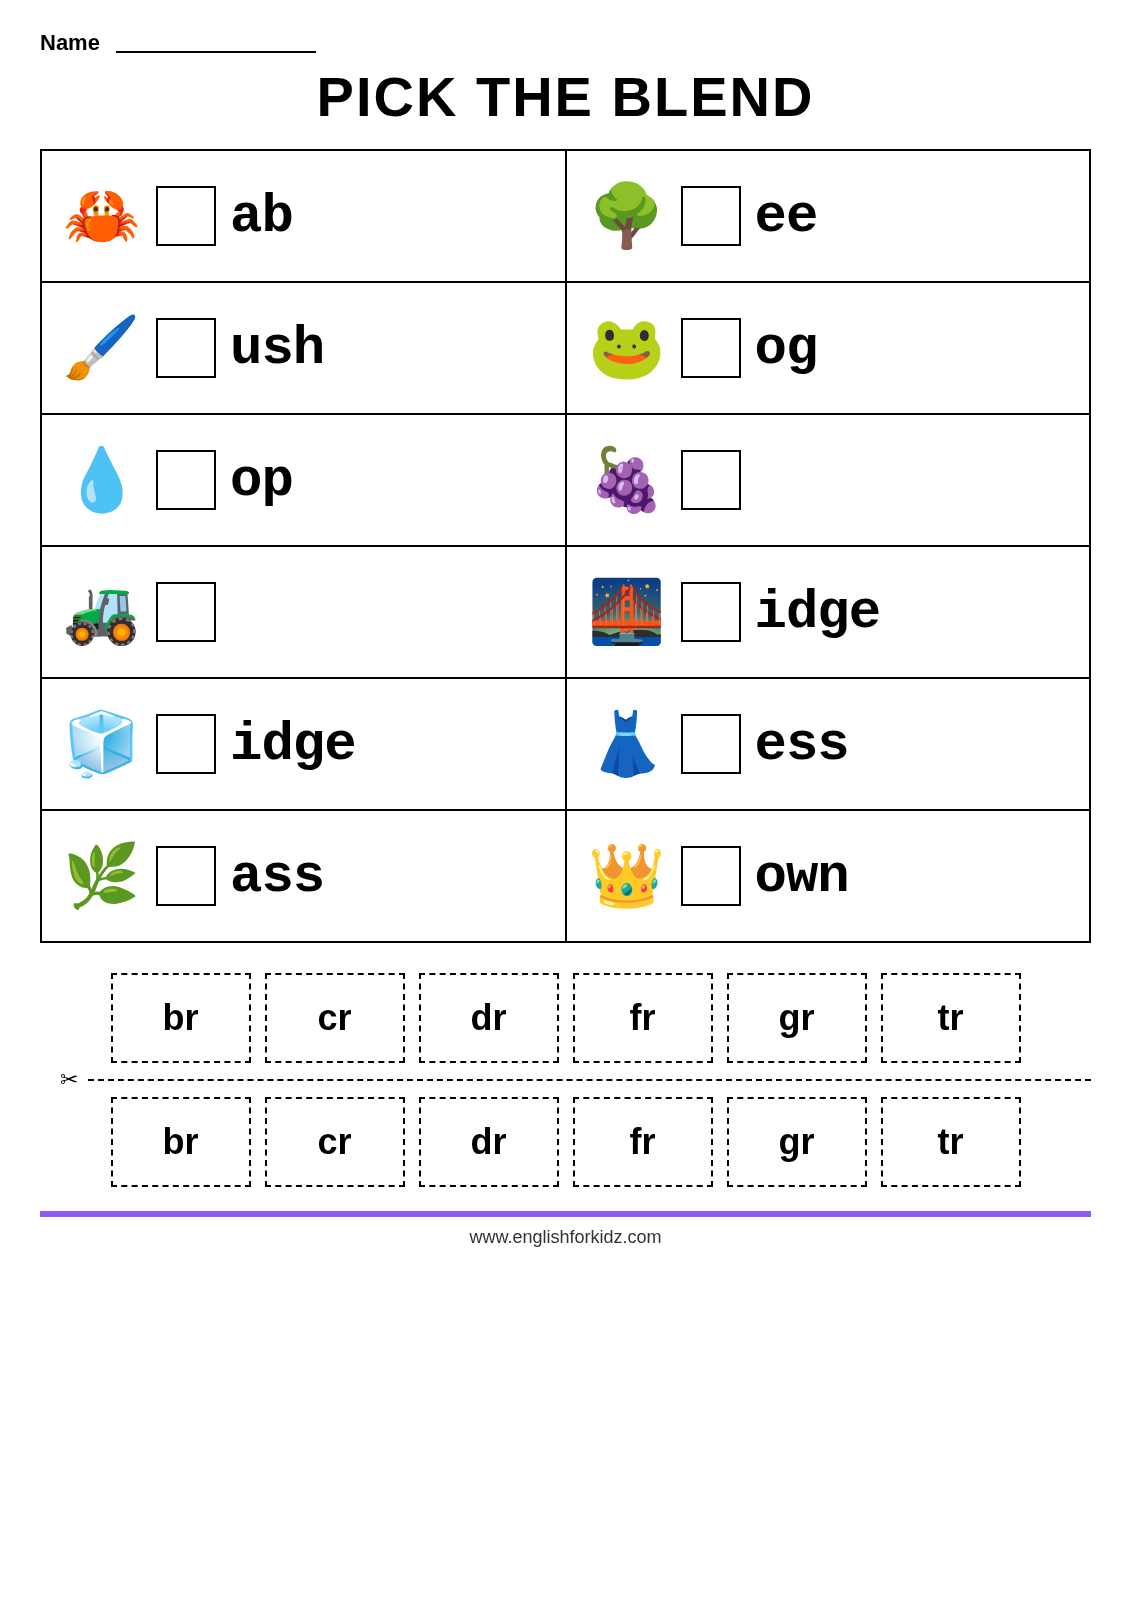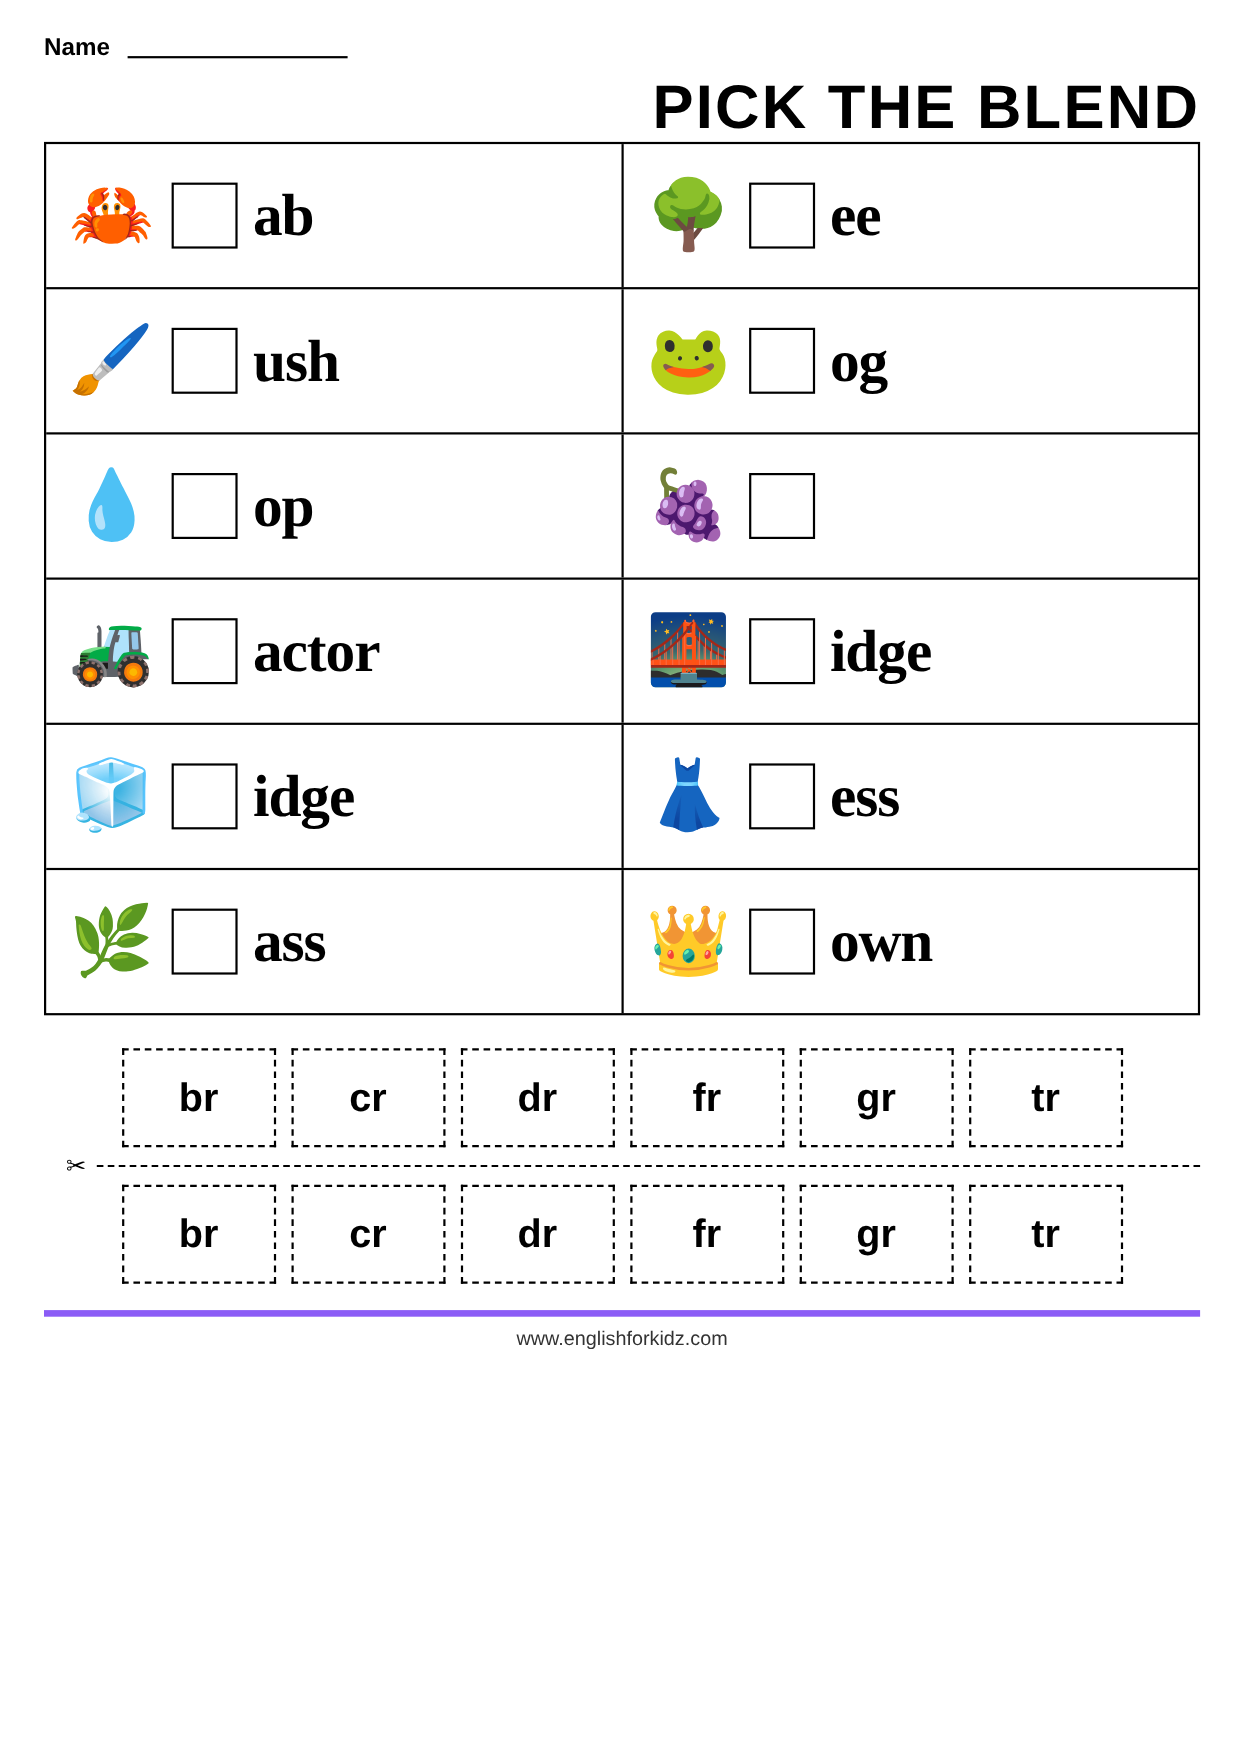--- a/index.html
+++ b/index.html
@@ -21,24 +21,25 @@
       font-weight: bold;
       font-size: 22px;
     }
     .name-line {
       border-bottom: 2px solid #000;
       width: 200px;
       height: 20px;
       display: inline-block;
     }
     .title {
-      text-align: right;
+      text-align: center;
       font-size: 56px;
       font-weight: 900;
       letter-spacing: 2px;
+      margin-bottom: 20px;
       font-family: Arial Black, Arial, sans-serif;
     }
     .main-grid {
       border: 2px solid #000;
       width: 100%;
     }
     .grid-row {
       display: flex;
       border-bottom: 2px solid #000;
     }
@@ -59,21 +60,21 @@
     .answer-box {
       width: 60px;
       height: 60px;
       border: 2px solid #000;
       flex-shrink: 0;
       background: #fff;
     }
     .word-ending {
       font-size: 54px;
       font-weight: 900;
-      font-family: Liberation Serif, serif;
+      font-family: Liberation Mono, monospace;
       letter-spacing: -1px;
     }
 
     
     .cutout-section {
       margin-top: 30px;
     }
     .cutout-row {
       display: flex;
       gap: 14px;
@@ -182,21 +183,20 @@
     <div class="grid-cell">
       <div class="icon-img">🍇</div>
       <div class="answer-box"></div>
     </div>
   </div>
 
   <div class="grid-row">
     <div class="grid-cell">
       <div class="icon-img">🚜</div>
       <div class="answer-box"></div>
-      <span class="word-ending">actor</span>
     </div>
     <div class="grid-cell">
       <div class="icon-img">🌉</div>
       <div class="answer-box"></div>
       <span class="word-ending">idge</span>
     </div>
   </div>
 
   <div class="grid-row">
     <div class="grid-cell">

